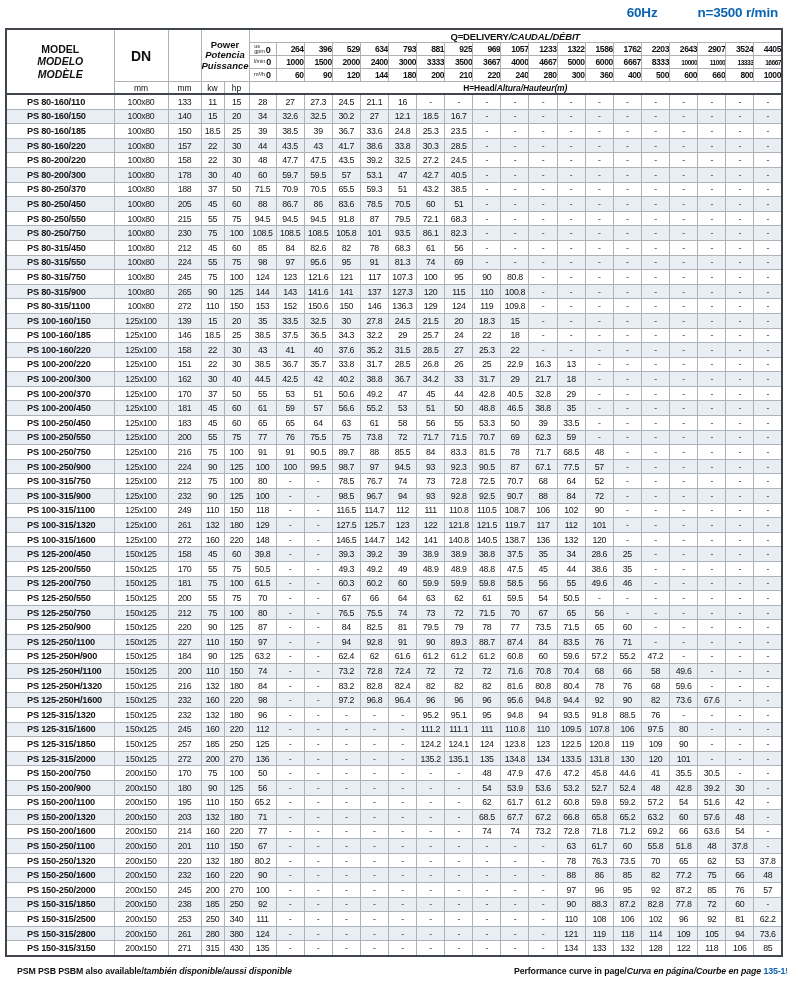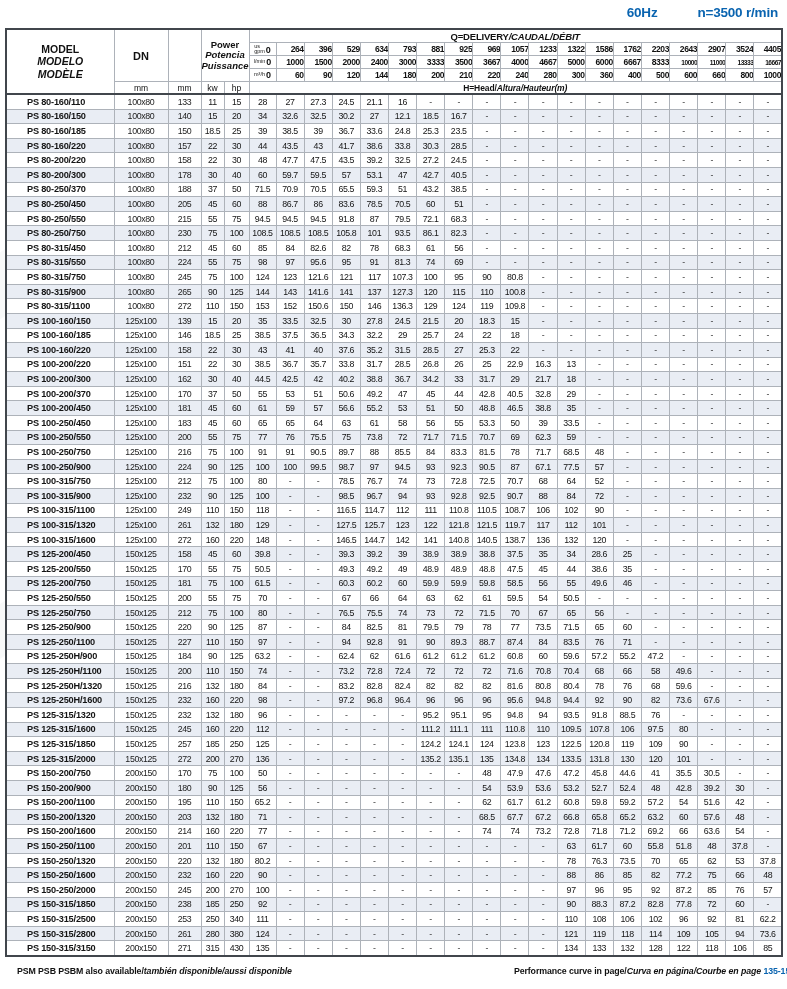--- a/index.html
+++ b/index.html
@@ -16,21 +16,21 @@
   
   table{position:absolute;top:28px;left:5px;width:778px;border-collapse:collapse;
         table-layout:fixed;border:2px solid #41464c;z-index:10;background:#fff;}
   th,td{border:1px solid #adb2b9;padding:0;text-align:center;overflow:hidden;
         white-space:nowrap;vertical-align:middle;}
   thead{border-bottom:2px solid #41464c;}
   thead th{background:#fff;font-weight:bold;}
   .it{font-style:italic;}
   
   .modelh{font-size:10.5px;line-height:1.15;}
-  .dnh{font-size:11px;text-align:center;}
+  .dnh{font-size:14px;text-align:center;}
   .imh{font-size:10px;line-height:1.1;padding-left:40px;}
   .imh .phi{font-size:10px;}
   .pwh{font-size:9.5px;line-height:1.1;}
   .qth{font-size:9.5px;height:12px;letter-spacing:-0.2px;}
   .unit-row{height:13px;}
   .q0h{font-size:5.5px;}
   .q0h .ulbl{display:inline-block;font-weight:normal;font-size:5.5px;line-height:1;
              vertical-align:middle;text-align:left;margin-right:1px;color:#222;}
   .q0h .uzero{font-size:9px;vertical-align:middle;}
   .qv{font-size:8.5px;letter-spacing:-0.4px;text-align:right;}

